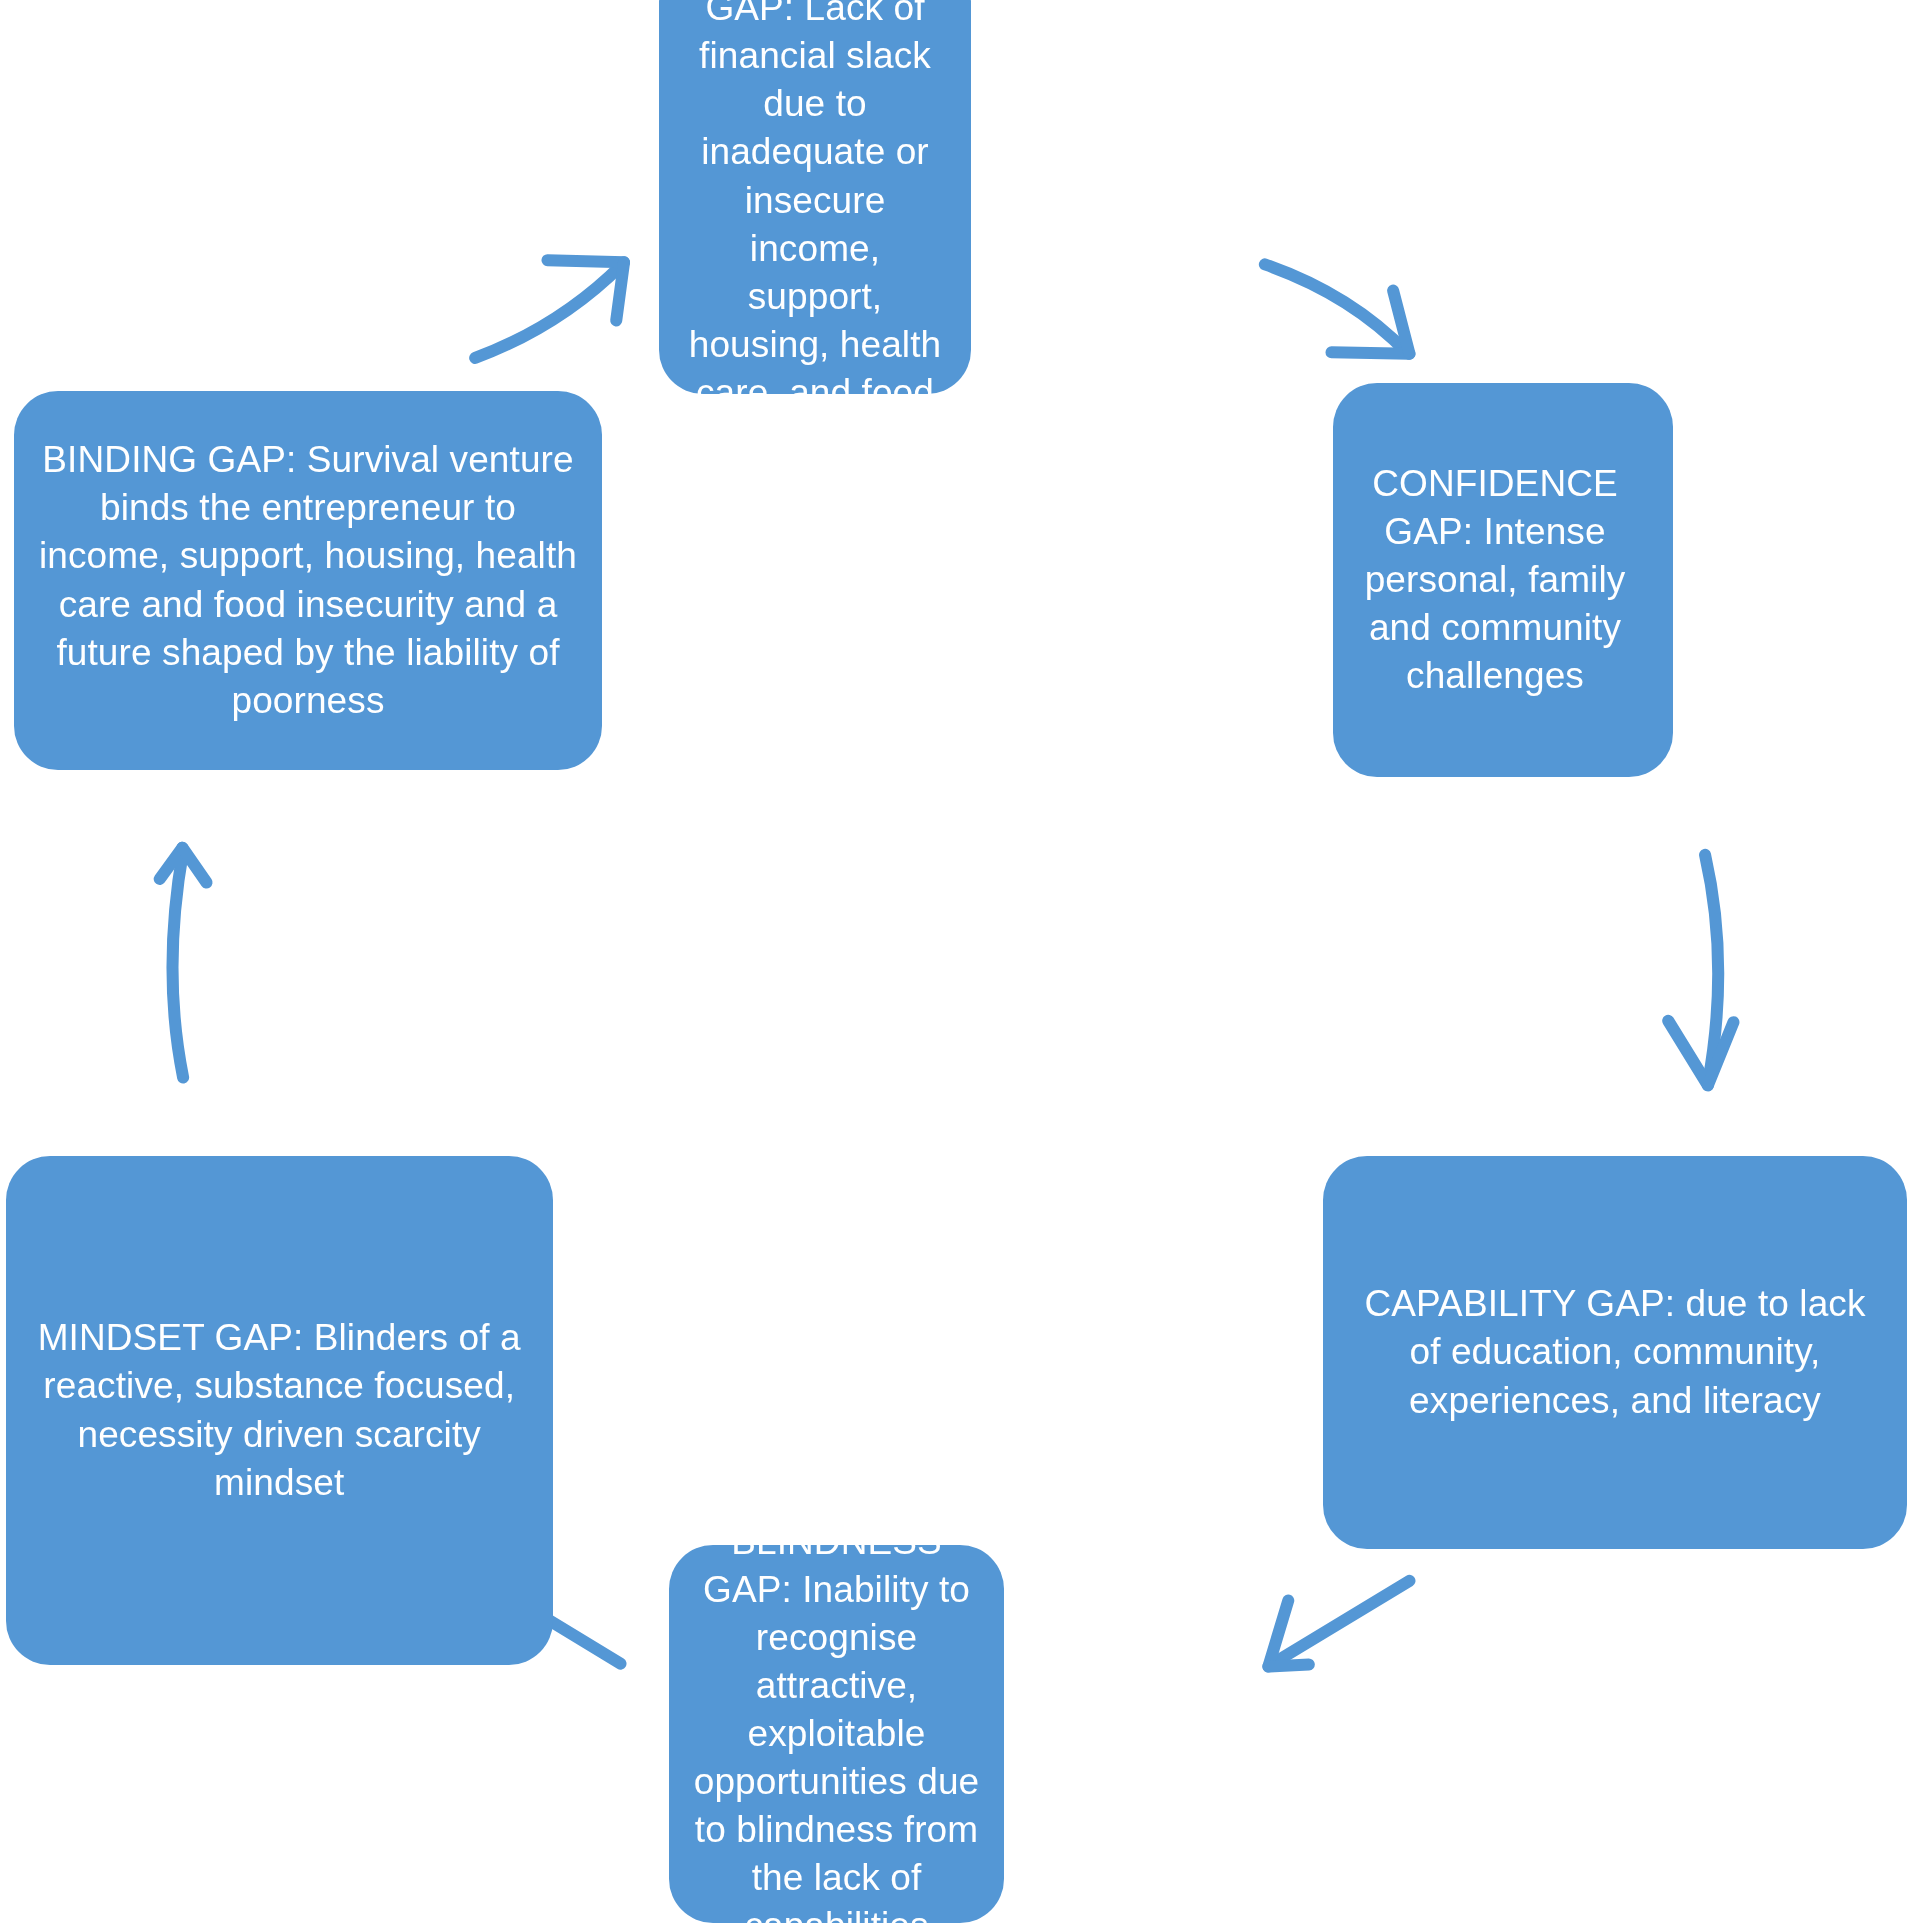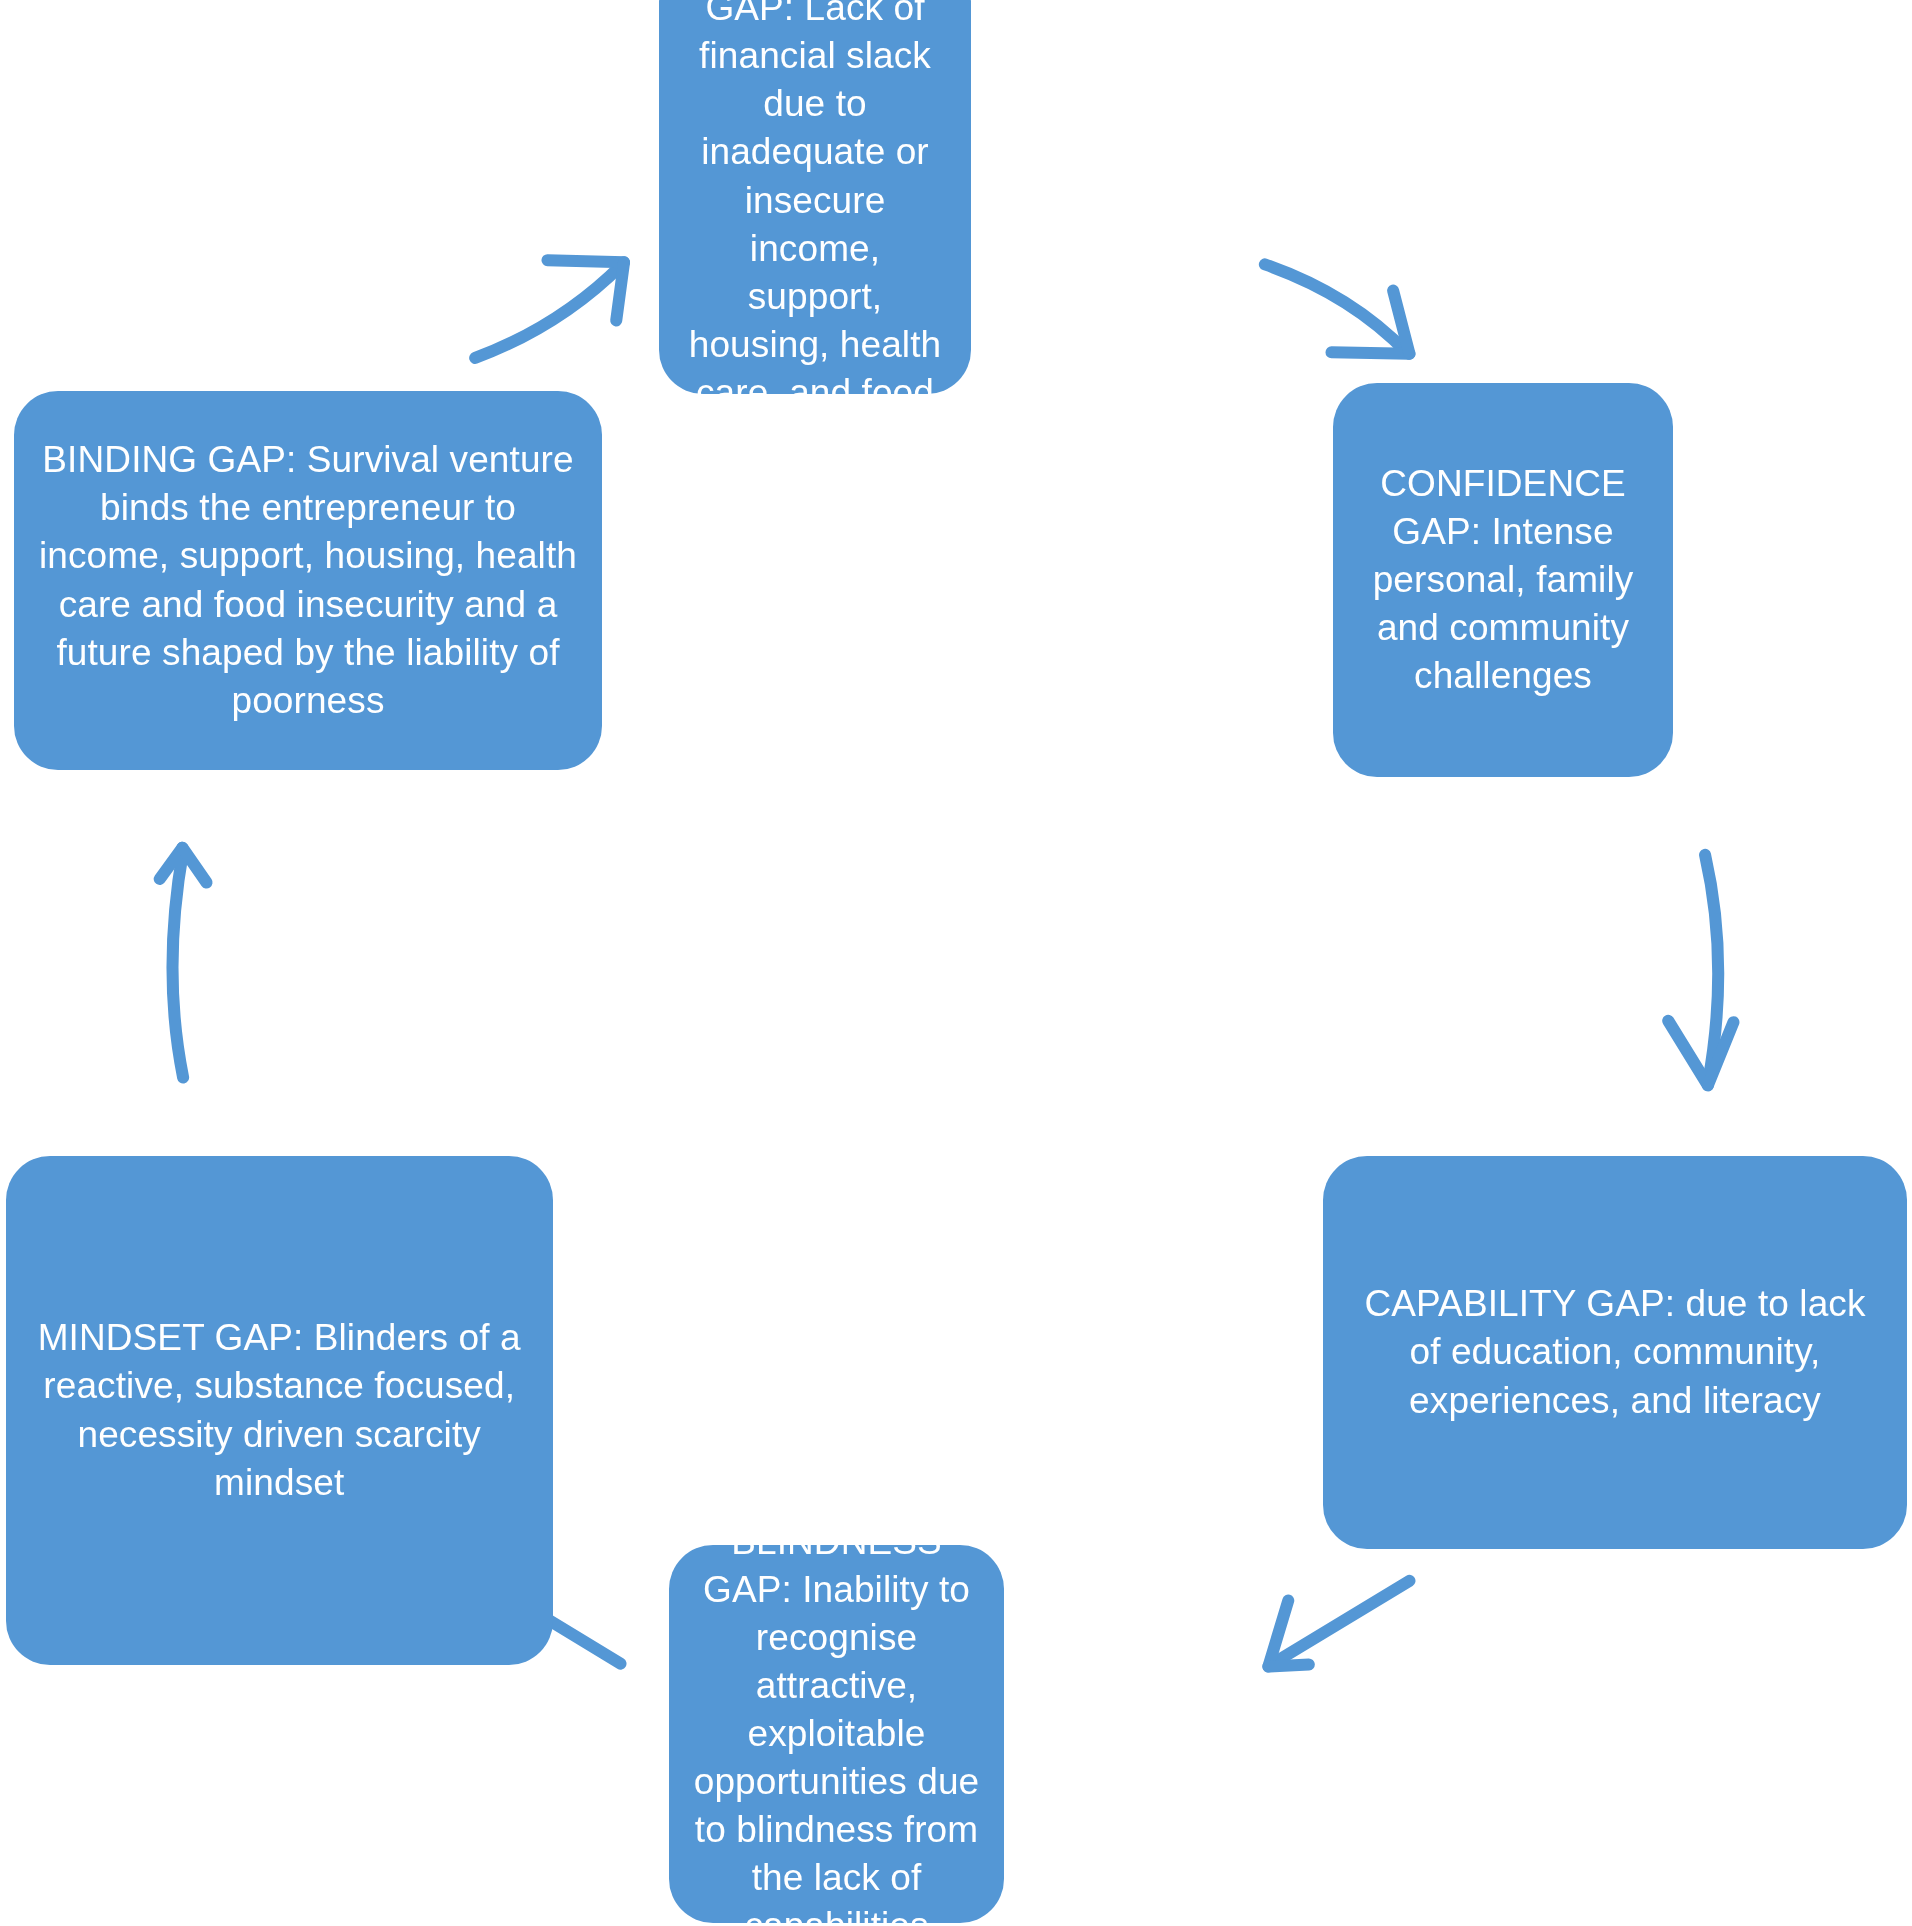--- a/index.html
+++ b/index.html
@@ -32,21 +32,21 @@
     padding: 7px 24px;
   }
   .node .label {
     display: block;
     width: 100%;
     white-space: pre-line;
   }
 
   
   #node-security   { left: 659px;  top: -41px;   width: 312px;  height: 435px;  font-size: 37px; }
-  #node-confidence { left: 1333px; top: 383px;   width: 340px;  height: 394px;  font-size: 37px; }
+  #node-confidence { left: 1333px; top: 383px;   width: 340px;  height: 394px;  font-size: 37px; padding-left: 8px; }
   #node-capability { left: 1323px; top: 1156px;  width: 584px;  height: 393px;  font-size: 37px; }
   #node-blindness  { left: 669px;  top: 1545px;  width: 335px;  height: 378px;  font-size: 37px; }
   #node-mindset    { left: 5.7px;    top: 1156px;  width: 547px;  height: 509px;  font-size: 37px; }
   #node-binding    { left: 14px;   top: 391px;   width: 588px;  height: 379px;  font-size: 37px; text-align: center; }
 
   #arrows {
     position: absolute;
     left: 0;
     top: 0;
     width: 1913px;

